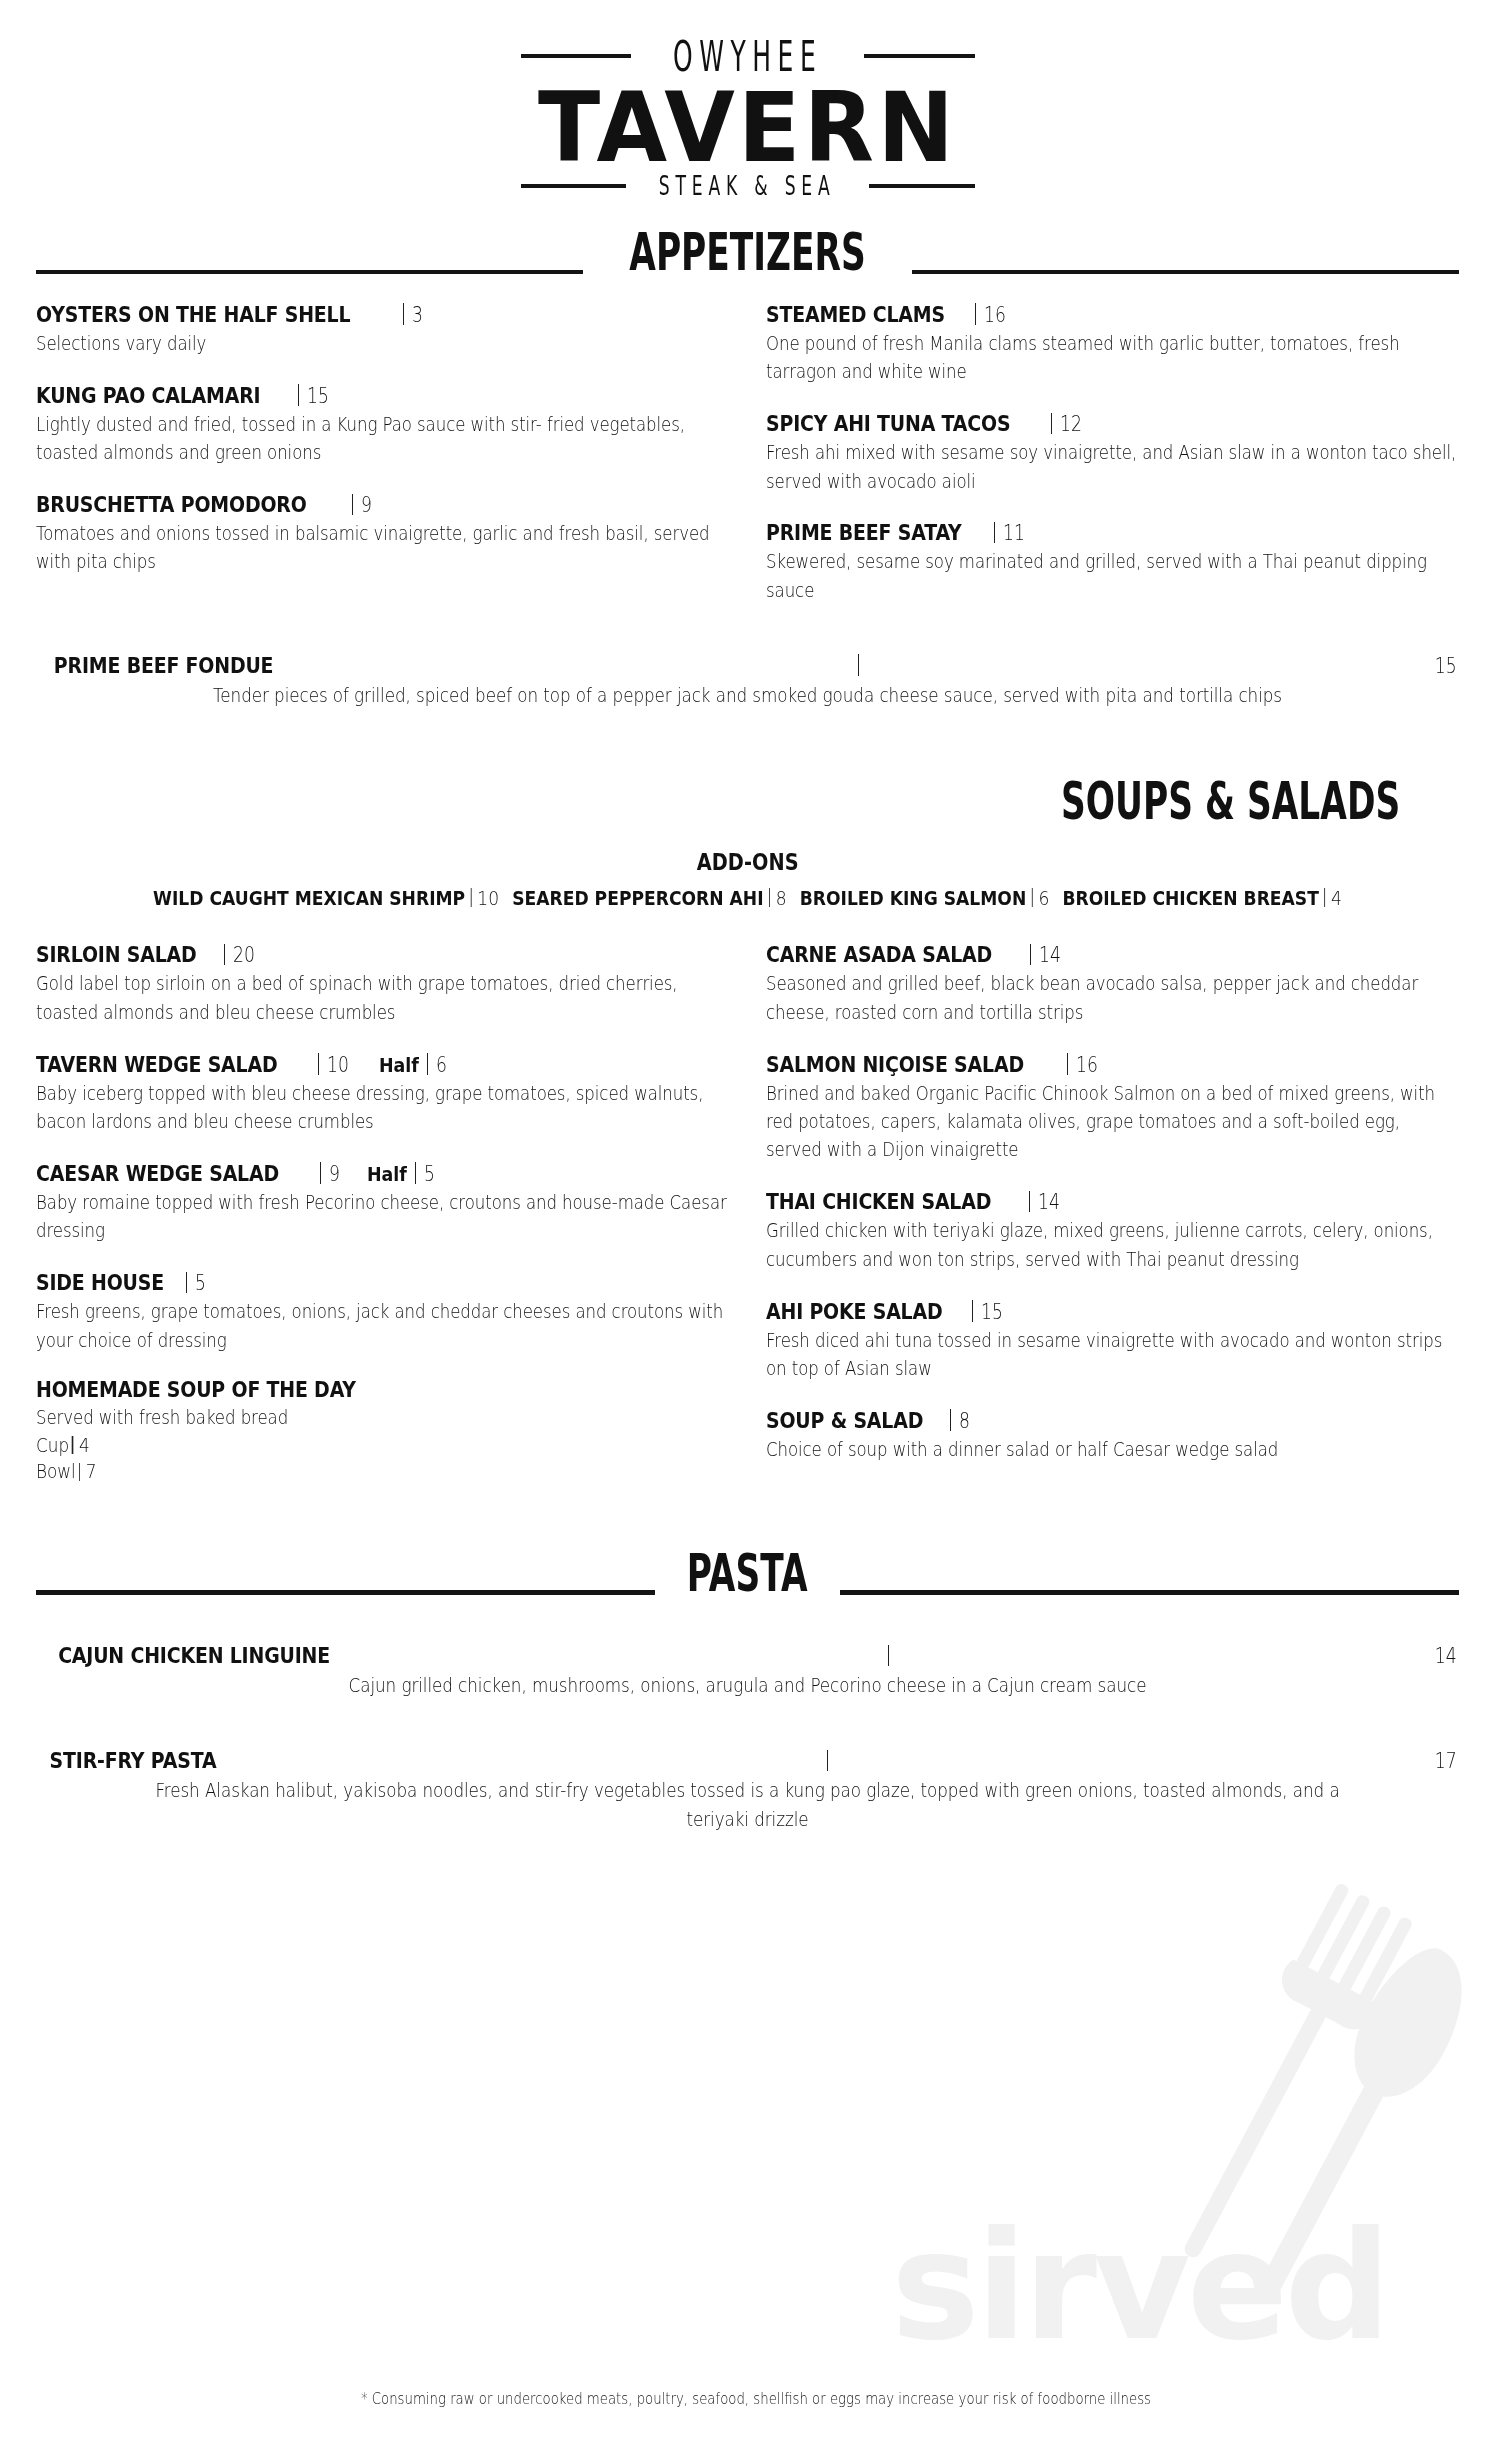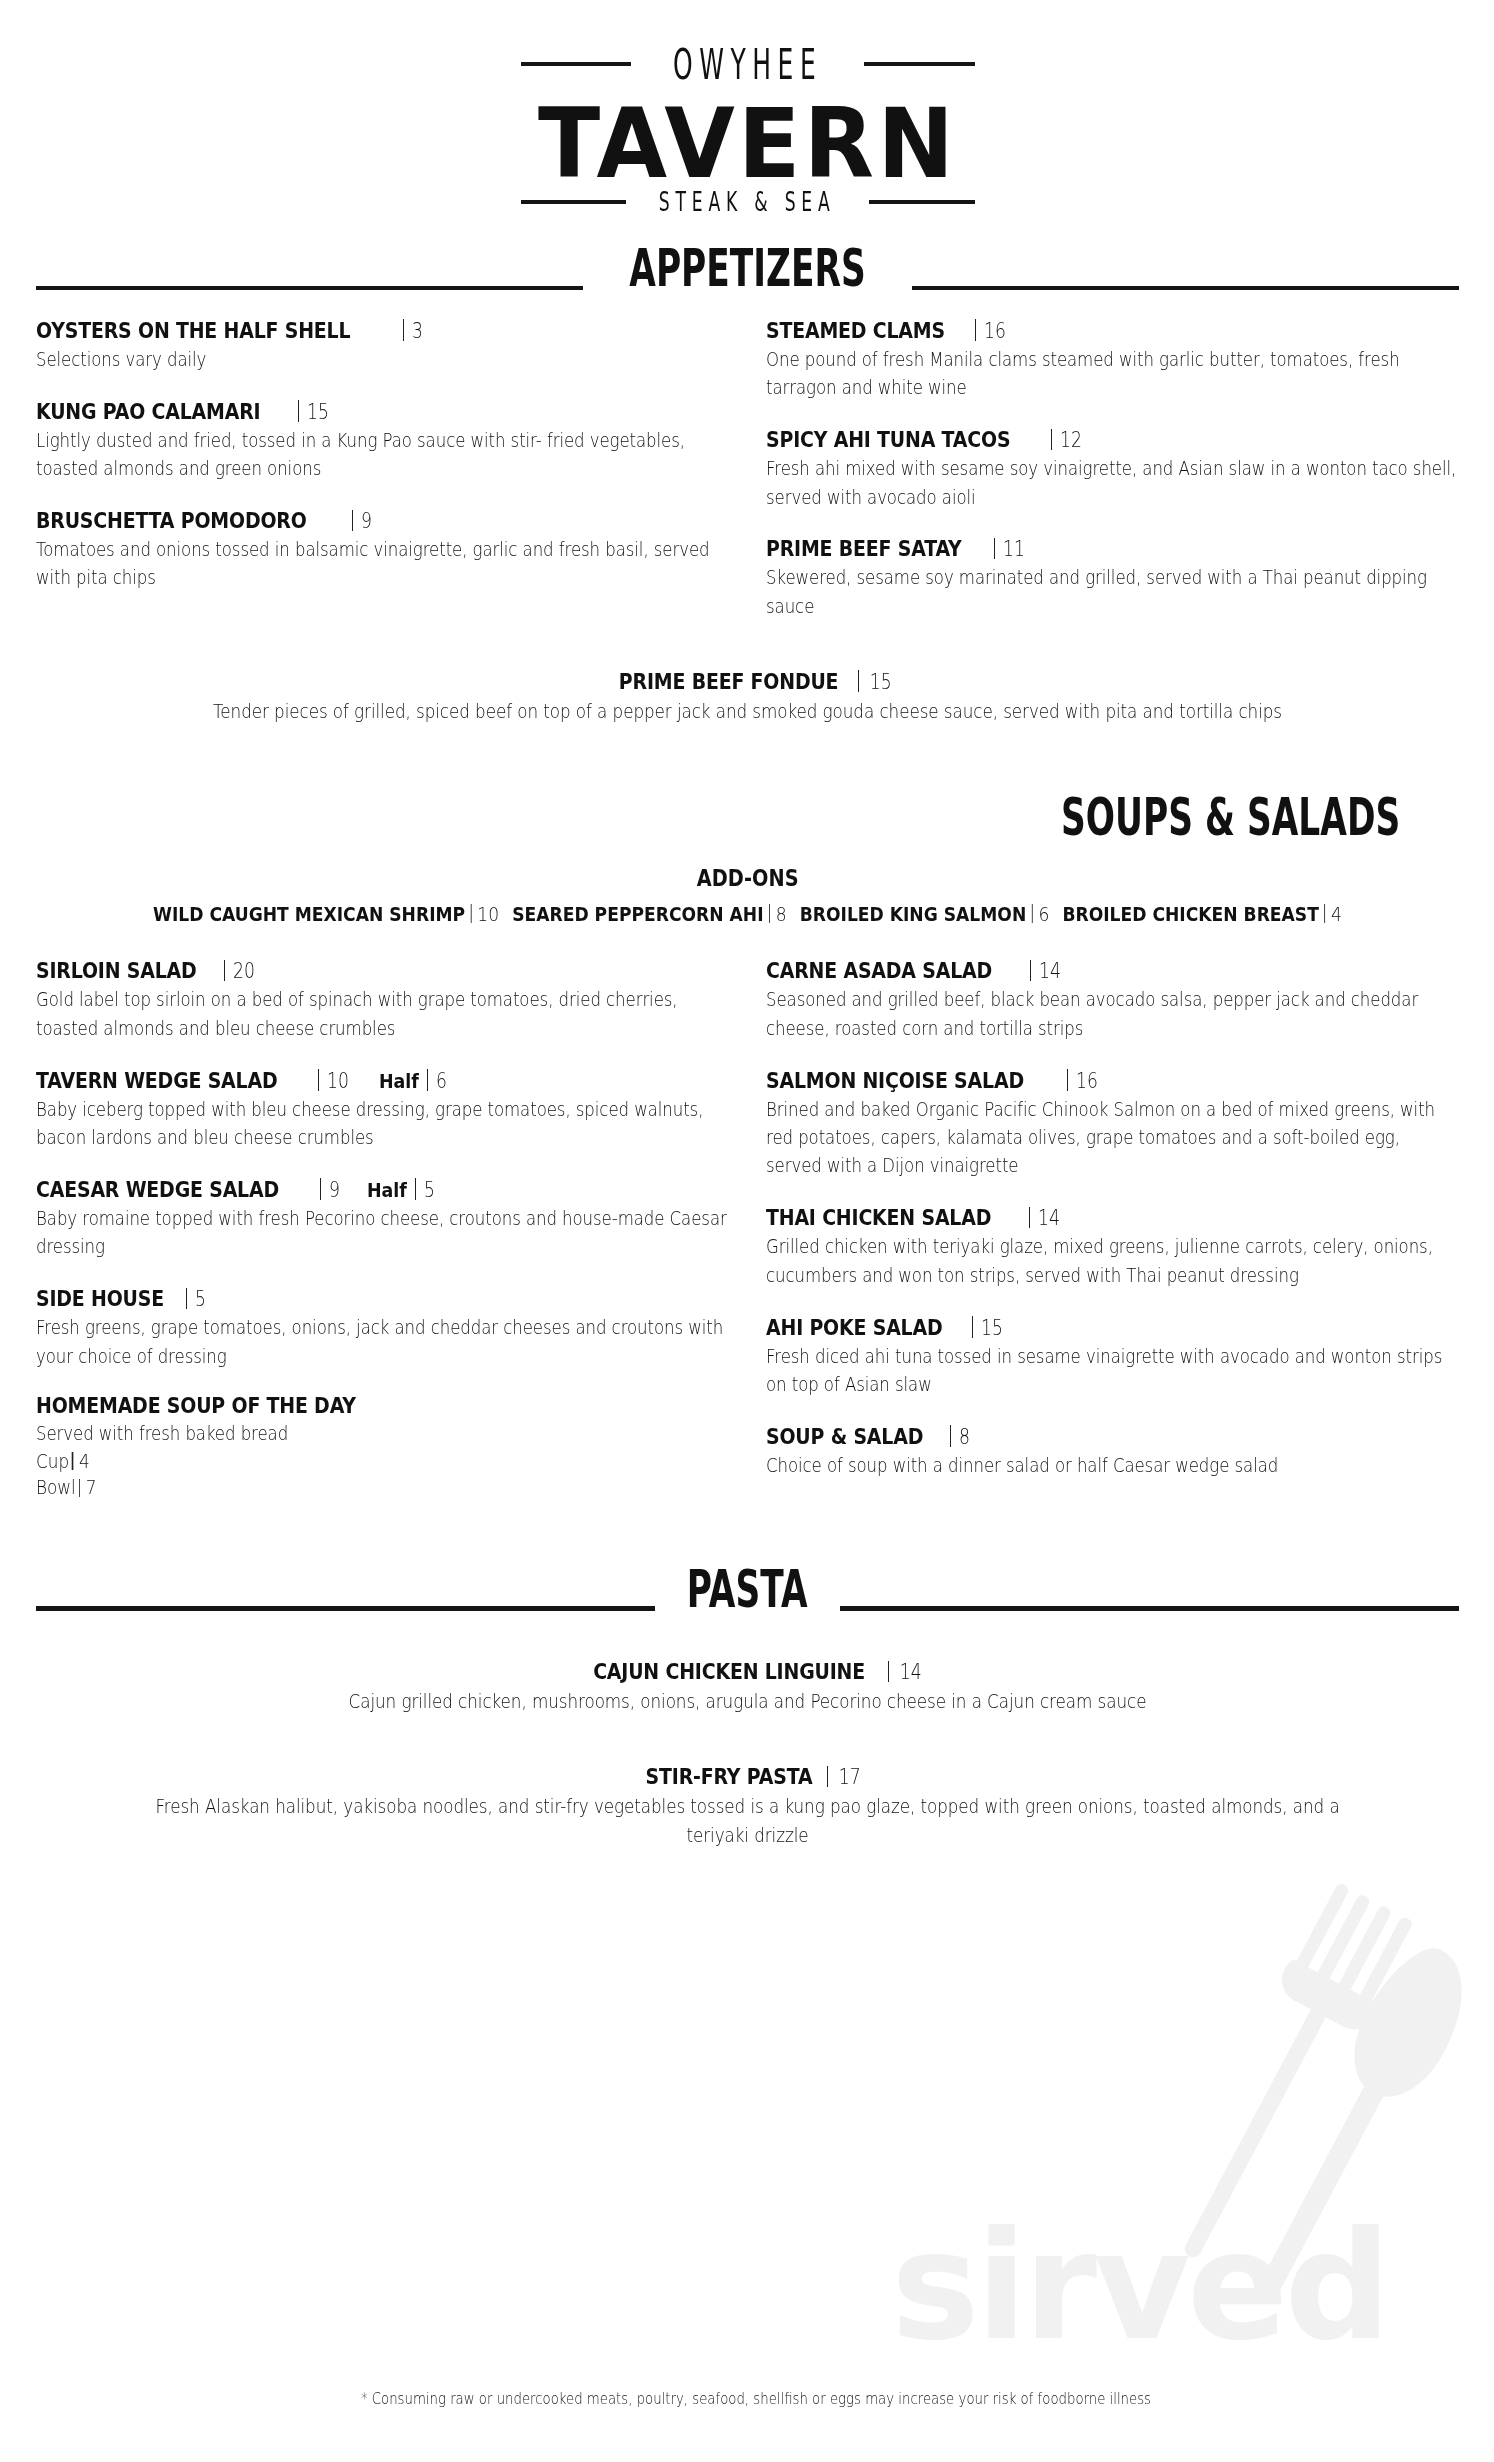--- a/index.html
+++ b/index.html
@@ -51,21 +51,21 @@
   .logo-block {
     text-align: center;
     padding-top: 29px;
   }
   .logo-owyhee-row {
     display: flex;
     align-items: center;
     justify-content: center;
     gap: 9px;
     width: 454px;
-    margin: 16px auto;
+    margin: 8px auto;
   }
   .logo-rule { flex: 1; height: 4.2px; background: #141414; }
   .logo-owyhee {
     font-family: "DejaVu Sans", sans-serif;
     font-size: 32px;
     font-weight: 400;
     letter-spacing: 8.4px;
     padding: 0 12px;
     transform: scaleX(0.78) scaleY(1.32);
     transform-origin: center;
@@ -192,21 +192,21 @@
     transform: scaleX(0.83);
     transform-origin: left center;
   }
   .sub-price-line .sep { height: 18px; top: 2.4px; margin: 0 7.2px 0 3.6px; }
 
   
   .feature {
     text-align: center;
     margin-top: 38px;
   }
-  .feature .item-head { justify-content: center; margin-top: 47px; }
+  .feature .item-head { justify-content: space-between; margin-top: 47px; }
   .feature .item-name { transform: scaleX(0.86); transform-origin: center; }
   .feature .price { transform: scaleX(0.80); transform-origin: center; }
   .feature .item-desc {
     transform: scaleX(0.84);
     transform-origin: center top;
     width: 100%;
     text-align: center;
     margin-top: 3.6px;
   }
 

